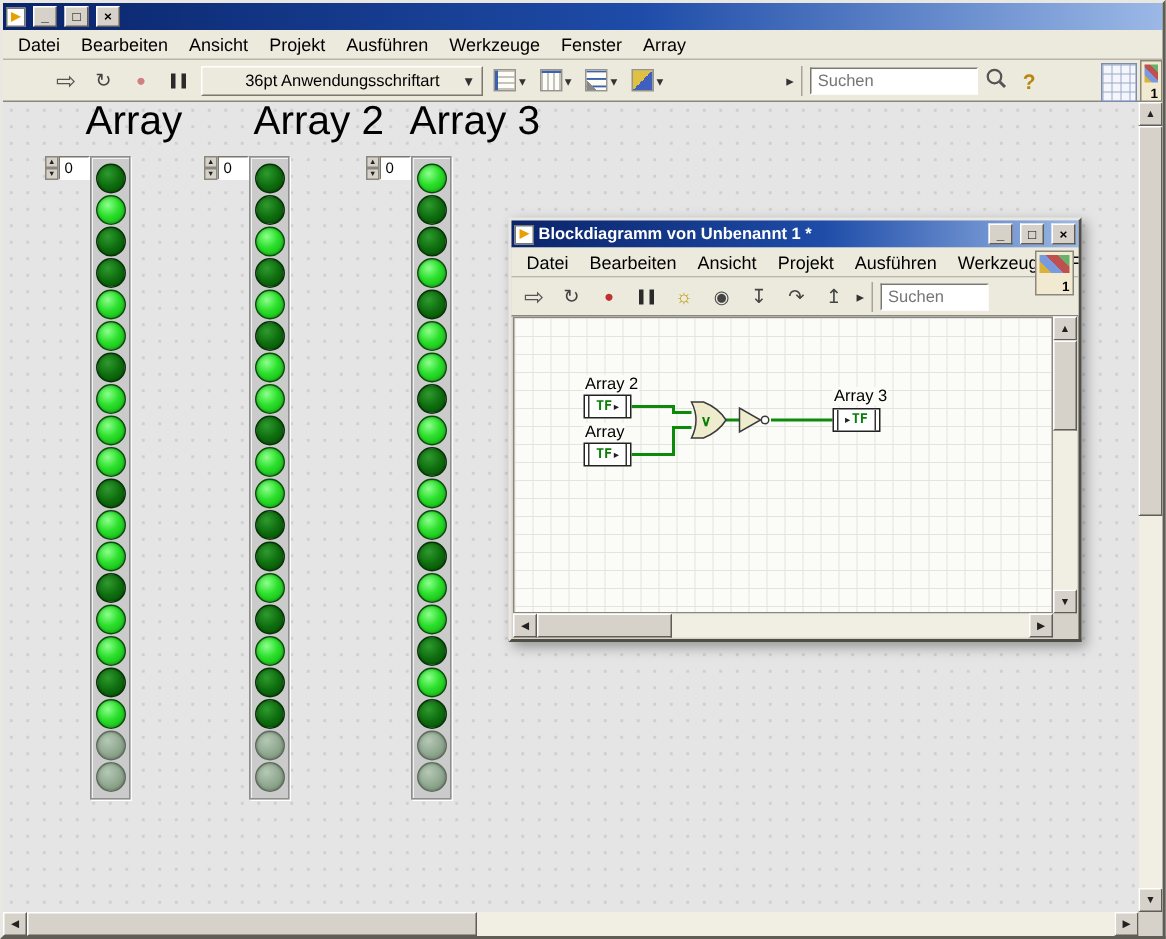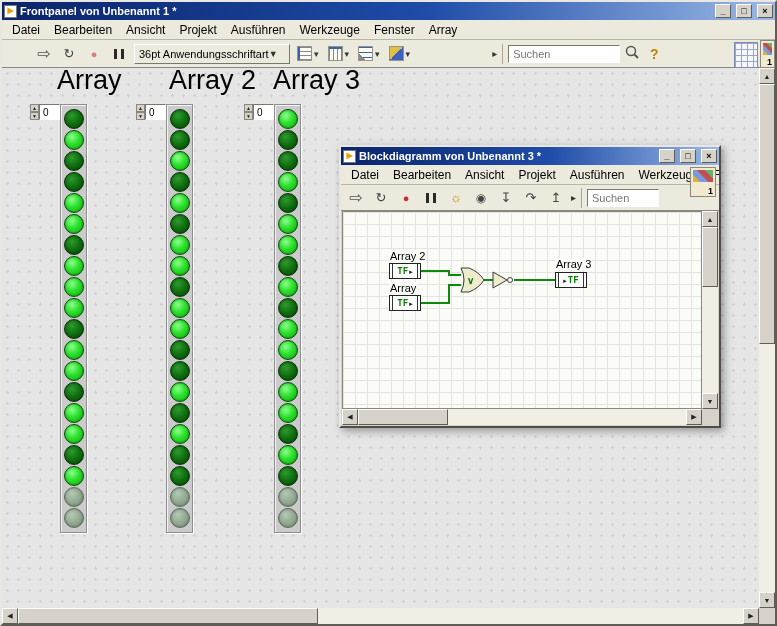--- a/index.html
+++ b/index.html
@@ -31,23 +31,23 @@
   .toolbar{height:28px;display:flex;align-items:center;background:#ece9dd;
     border-bottom:1px solid #8a877e;padding:0 5px;gap:5px;white-space:nowrap;}
   .tb-btn{min-width:20px;height:22px;display:flex;align-items:center;
     justify-content:center;font-size:15px;color:#444;gap:2px;}
   .glyph-run{font-size:16px;color:#555;}
   .glyph-cont{font-size:13px;}
   .glyph-abort{font-size:11px;color:#cf8080;}
   .bd-abort{color:#c03030;}
   .pbar{display:inline-block;width:3px;height:10px;background:#2a2a2a;margin:0 1px;}
   .bulb{font-size:13px;color:#b99a00;}
-  .font-dd{height:20px;width:156px;border:1px solid;border-color:#fff #7a776e #7a776e #fff;
-    background:#ece9dd;display:flex;align-items:center;justify-content:flex-start;
-    padding:0 4px;font-size:11px;}
+  .font-dd{height:20px;width:188px;border:1px solid;border-color:#fff #7a776e #7a776e #fff;
+    background:#ece9dd;display:flex;align-items:center;justify-content:flex-end;
+    padding:0 4px;font-size:11px;gap:15px;}
   .dd-arrow{font-size:9px;color:#333;}
   .dd-btn{height:20px;display:flex;align-items:center;gap:2px;padding:0 2px;}
   .mini-icon{width:15px;height:15px;border:1px solid #98948a;background:#fdfdf6;position:relative;}
   .mi-align{background-image:linear-gradient(90deg,#3a62b0 2px,transparent 2px),
     linear-gradient(#888 1px,transparent 1px);background-size:100% 100%,100% 4px;}
   .mi-distrib{background-image:linear-gradient(#3a62b0 2px,transparent 2px),
     linear-gradient(90deg,#888 1px,transparent 1px);background-size:100% 100%,4px 100%;}
   .mi-resize{background-image:linear-gradient(45deg,#888 25%,transparent 25%),
     linear-gradient(#3a62b0 1px,transparent 1px);background-size:100% 100%,100% 5px;}
   .mi-reorder{background:linear-gradient(135deg,#e0c040 50%,#4060c0 50%);}
@@ -129,21 +129,20 @@
 </style>
 </head>
 <body>
 
 <div class="window">
 
   <div class="titlebar">
     <div class="lv-icon">
         <span>▶</span>
       </div>
-    <div class="title-text">Frontpanel von Unbenannt 1 *</div>
     <div class="win-btn">_</div>
     <div class="win-btn">□</div>
     <div class="win-btn">×</div>
   </div>
 
   <div class="menubar">
     <span class="menu-item">Datei</span>
     <span class="menu-item">Bearbeiten</span>
     <span class="menu-item">Ansicht</span>
     <span class="menu-item">Projekt</span>
@@ -307,21 +306,21 @@
           <div class="led dis"></div>
         </div>
     </div>
   </div>
 
   <div class="bd-window">
     <div class="titlebar">
       <div class="lv-icon">
           <span>▶</span>
         </div>
-      <div class="title-text">Blockdiagramm von Unbenannt 3 *</div>
+      <div class="title-text">Blockdiagramm von Unbenannt 1 *</div>
       <div class="win-btn">_</div>
       <div class="win-btn">□</div>
       <div class="win-btn">×</div>
     </div>
 
     <div class="menubar">
       <span class="menu-item">Datei</span>
       <span class="menu-item">Bearbeiten</span>
       <span class="menu-item">Ansicht</span>
       <span class="menu-item">Projekt</span>

